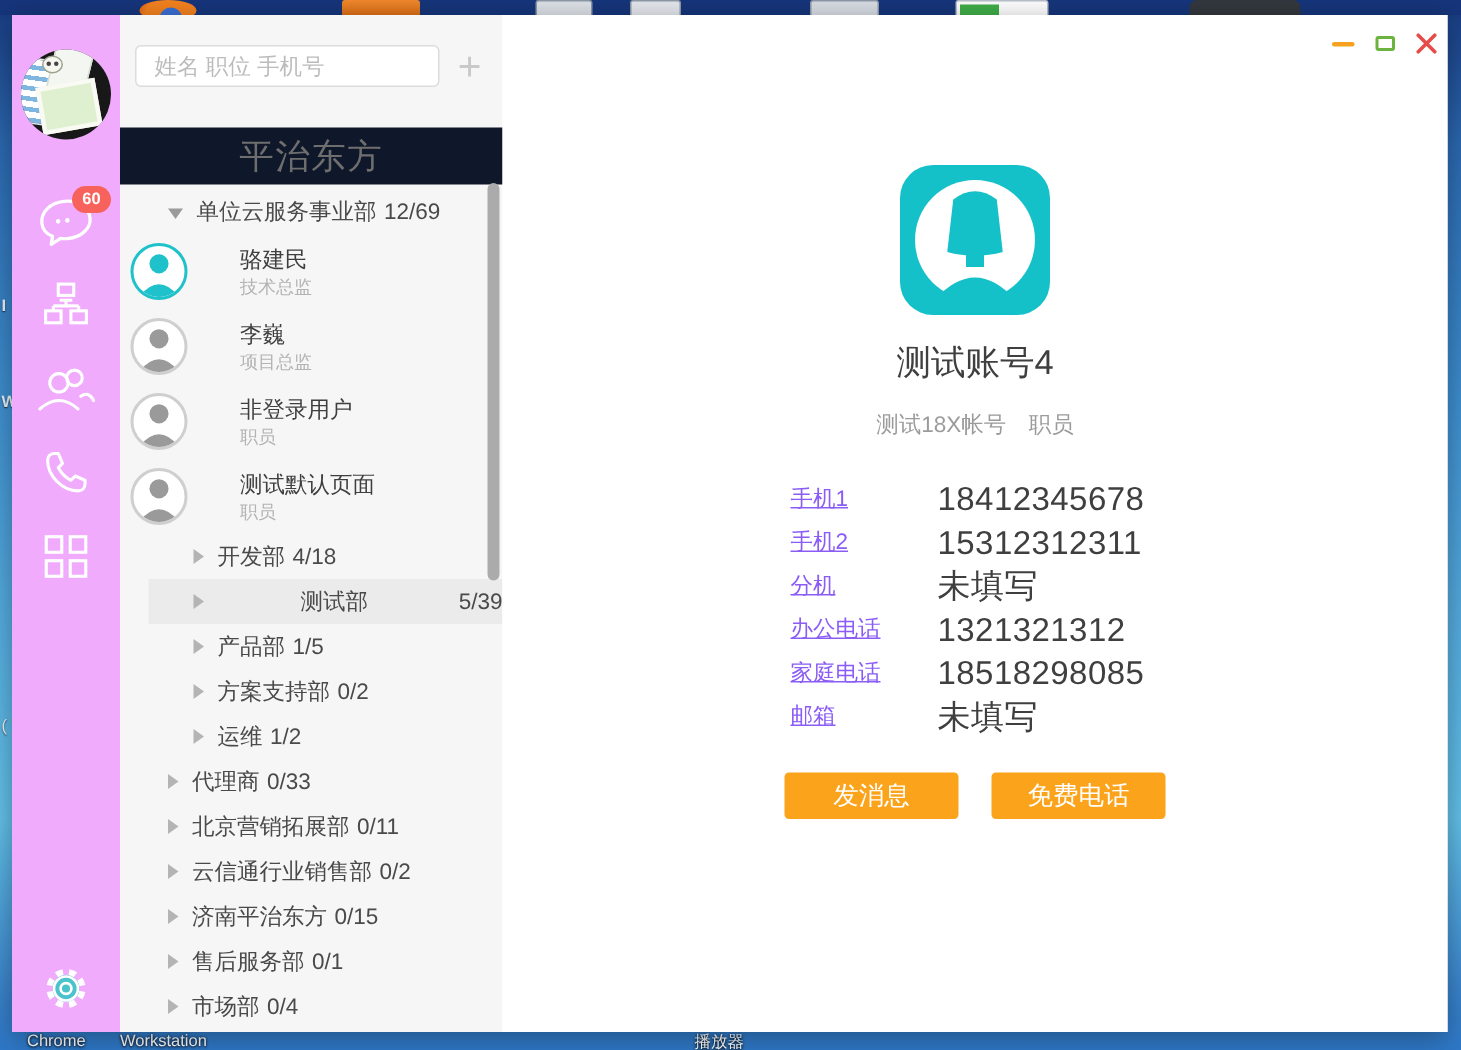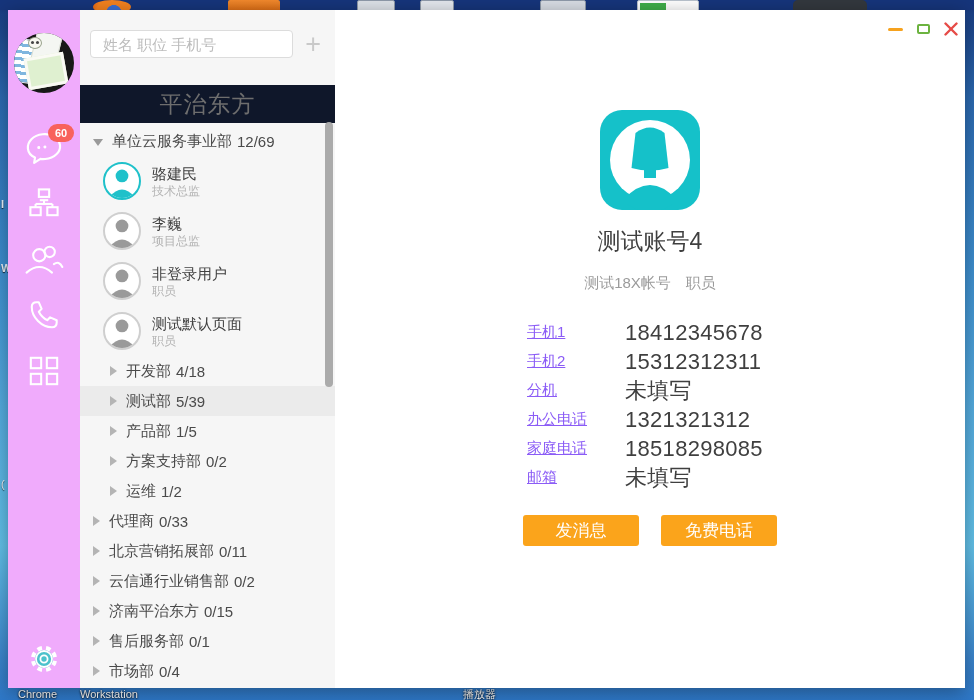--- a/index.html
+++ b/index.html
@@ -74,29 +74,29 @@
   .search-box input { border:none; outline:none; flex:1; font-size:15px; color:#555;
     background:transparent; margin-left:5px; font-family:inherit; }
   .search-box input::placeholder { color:#BCBCBC; }
   .add-btn { position:absolute; right:14px; top:22px; font-size:27px; line-height:24px;
     color:#C9C9C9; font-weight:200; cursor:pointer; }
 
   .org-header { height:38px; background:#0f172a; display:flex; align-items:center;
     justify-content:center; font-size:23px; color:#6E6E6E; flex:none; letter-spacing:1px; }
 
   .tree { flex:1; overflow:hidden; position:relative; padding-top:3px; }
-  .row-dept { height:30px; display:flex; align-items:center; font-size:15px; color:#4A4A4A; cursor:pointer; }
+  .row-dept { height:30px; display:flex; align-items:center; font-size:15px; color:#4A4A4A; cursor:pointer;margin-left:19px; }
   .row-dept.lv0 { padding-left:13px; } .row-dept.lv1 { padding-left:30px; }
-  .row-dept.selected { background:#EBEBEB; }
+  .row-dept.selected { background:#EBEBEB;justify-content:space-between; }
   .tri { width:0; height:0; margin-right:9px; flex:none; }
   .tri.collapsed { border-top:5px solid transparent; border-bottom:5px solid transparent; border-left:7px solid #B4B4B4; }
   .tri.expanded { border-left:5px solid transparent; border-right:5px solid transparent; border-top:7px solid #9A9A9A; margin-top:2px; }
   .row-dept .count { margin-left:5px; }
 
-  .row-contact { height:50px; display:flex; align-items:center; padding-left:23px; cursor:pointer; }
+  .row-contact { height:50px; display:flex; align-items:center; padding-left:7px; cursor:pointer;gap:24px; }
   .c-avatar { width:38px; height:38px; border-radius:50%; background:#FFFFFF;
     border:2px solid #CFCFCF; overflow:hidden; flex:none; }
   .row-contact.online .c-avatar { border-color:#1FC1CA; }
   .c-meta { margin-left:11px; display:flex; flex-direction:column; justify-content:center; }
   .c-name { font-size:15px; color:#3F3F3F; line-height:19px; }
   .c-title { font-size:12px; color:#B3B3B3; line-height:16px; }
 
   .scrollbar { position:absolute; right:2px; top:112px; width:8px; height:265px;
     background:#ABABAB; border-radius:4px; cursor:pointer; }
 

